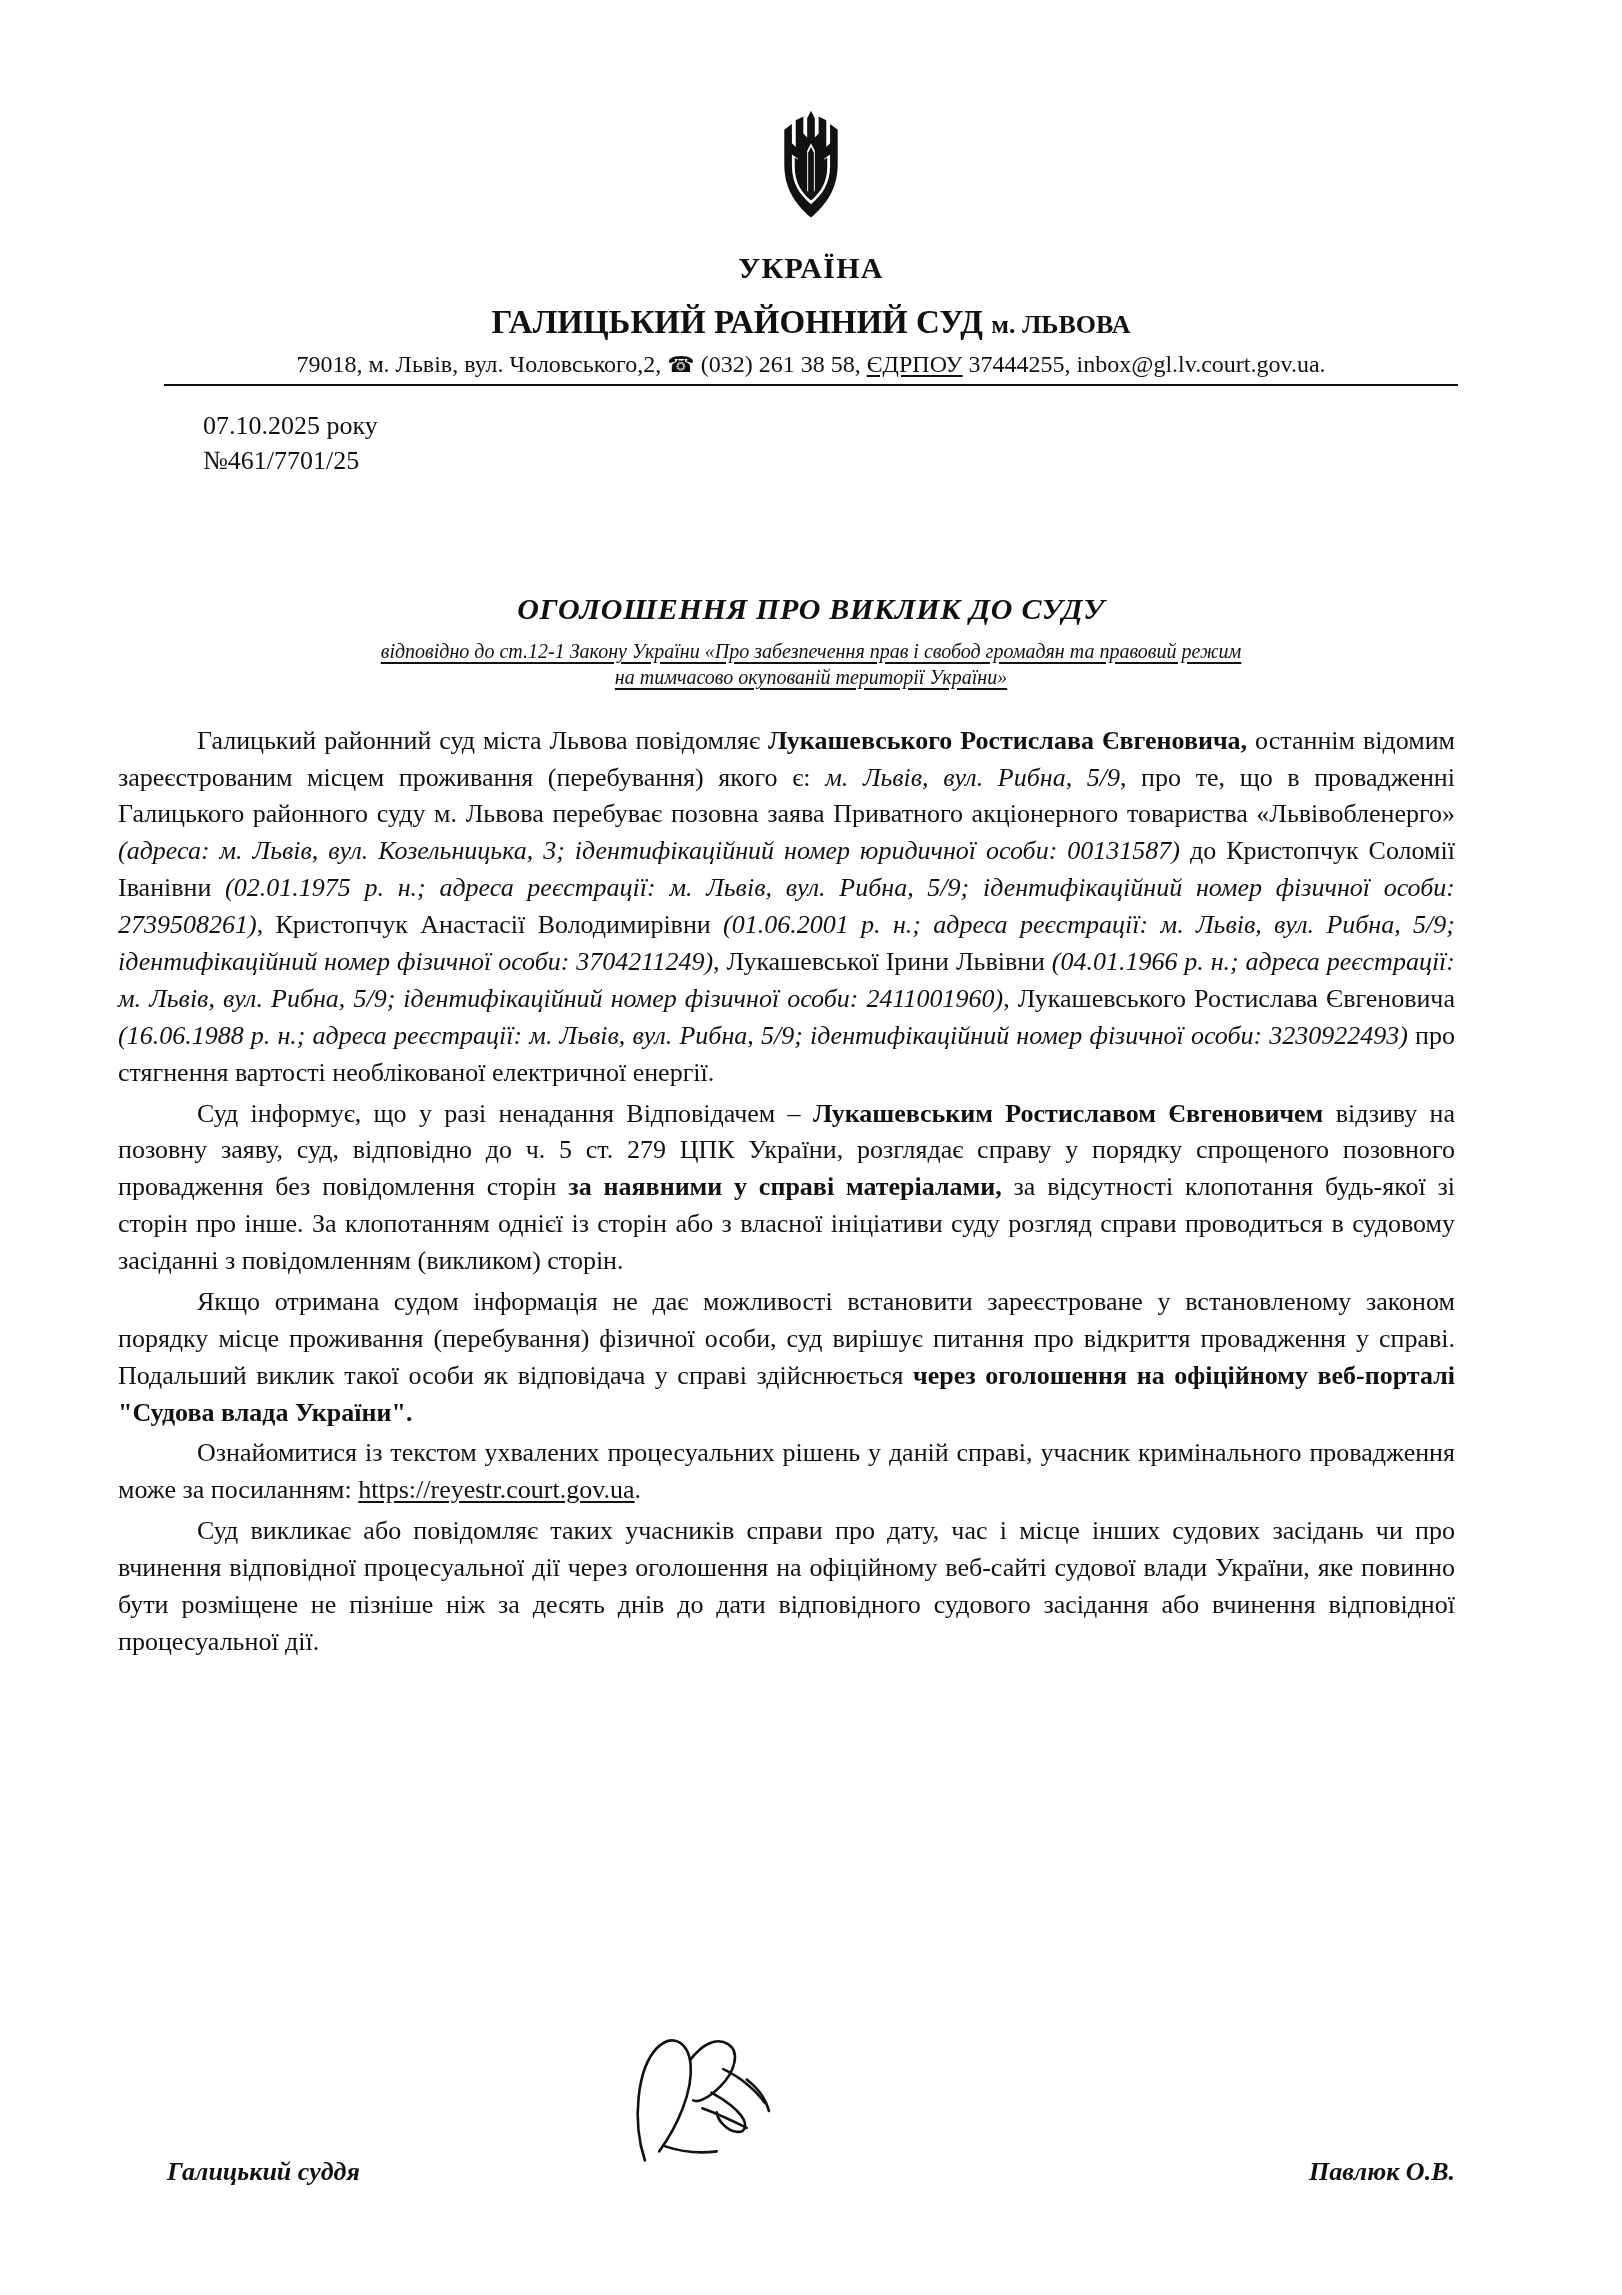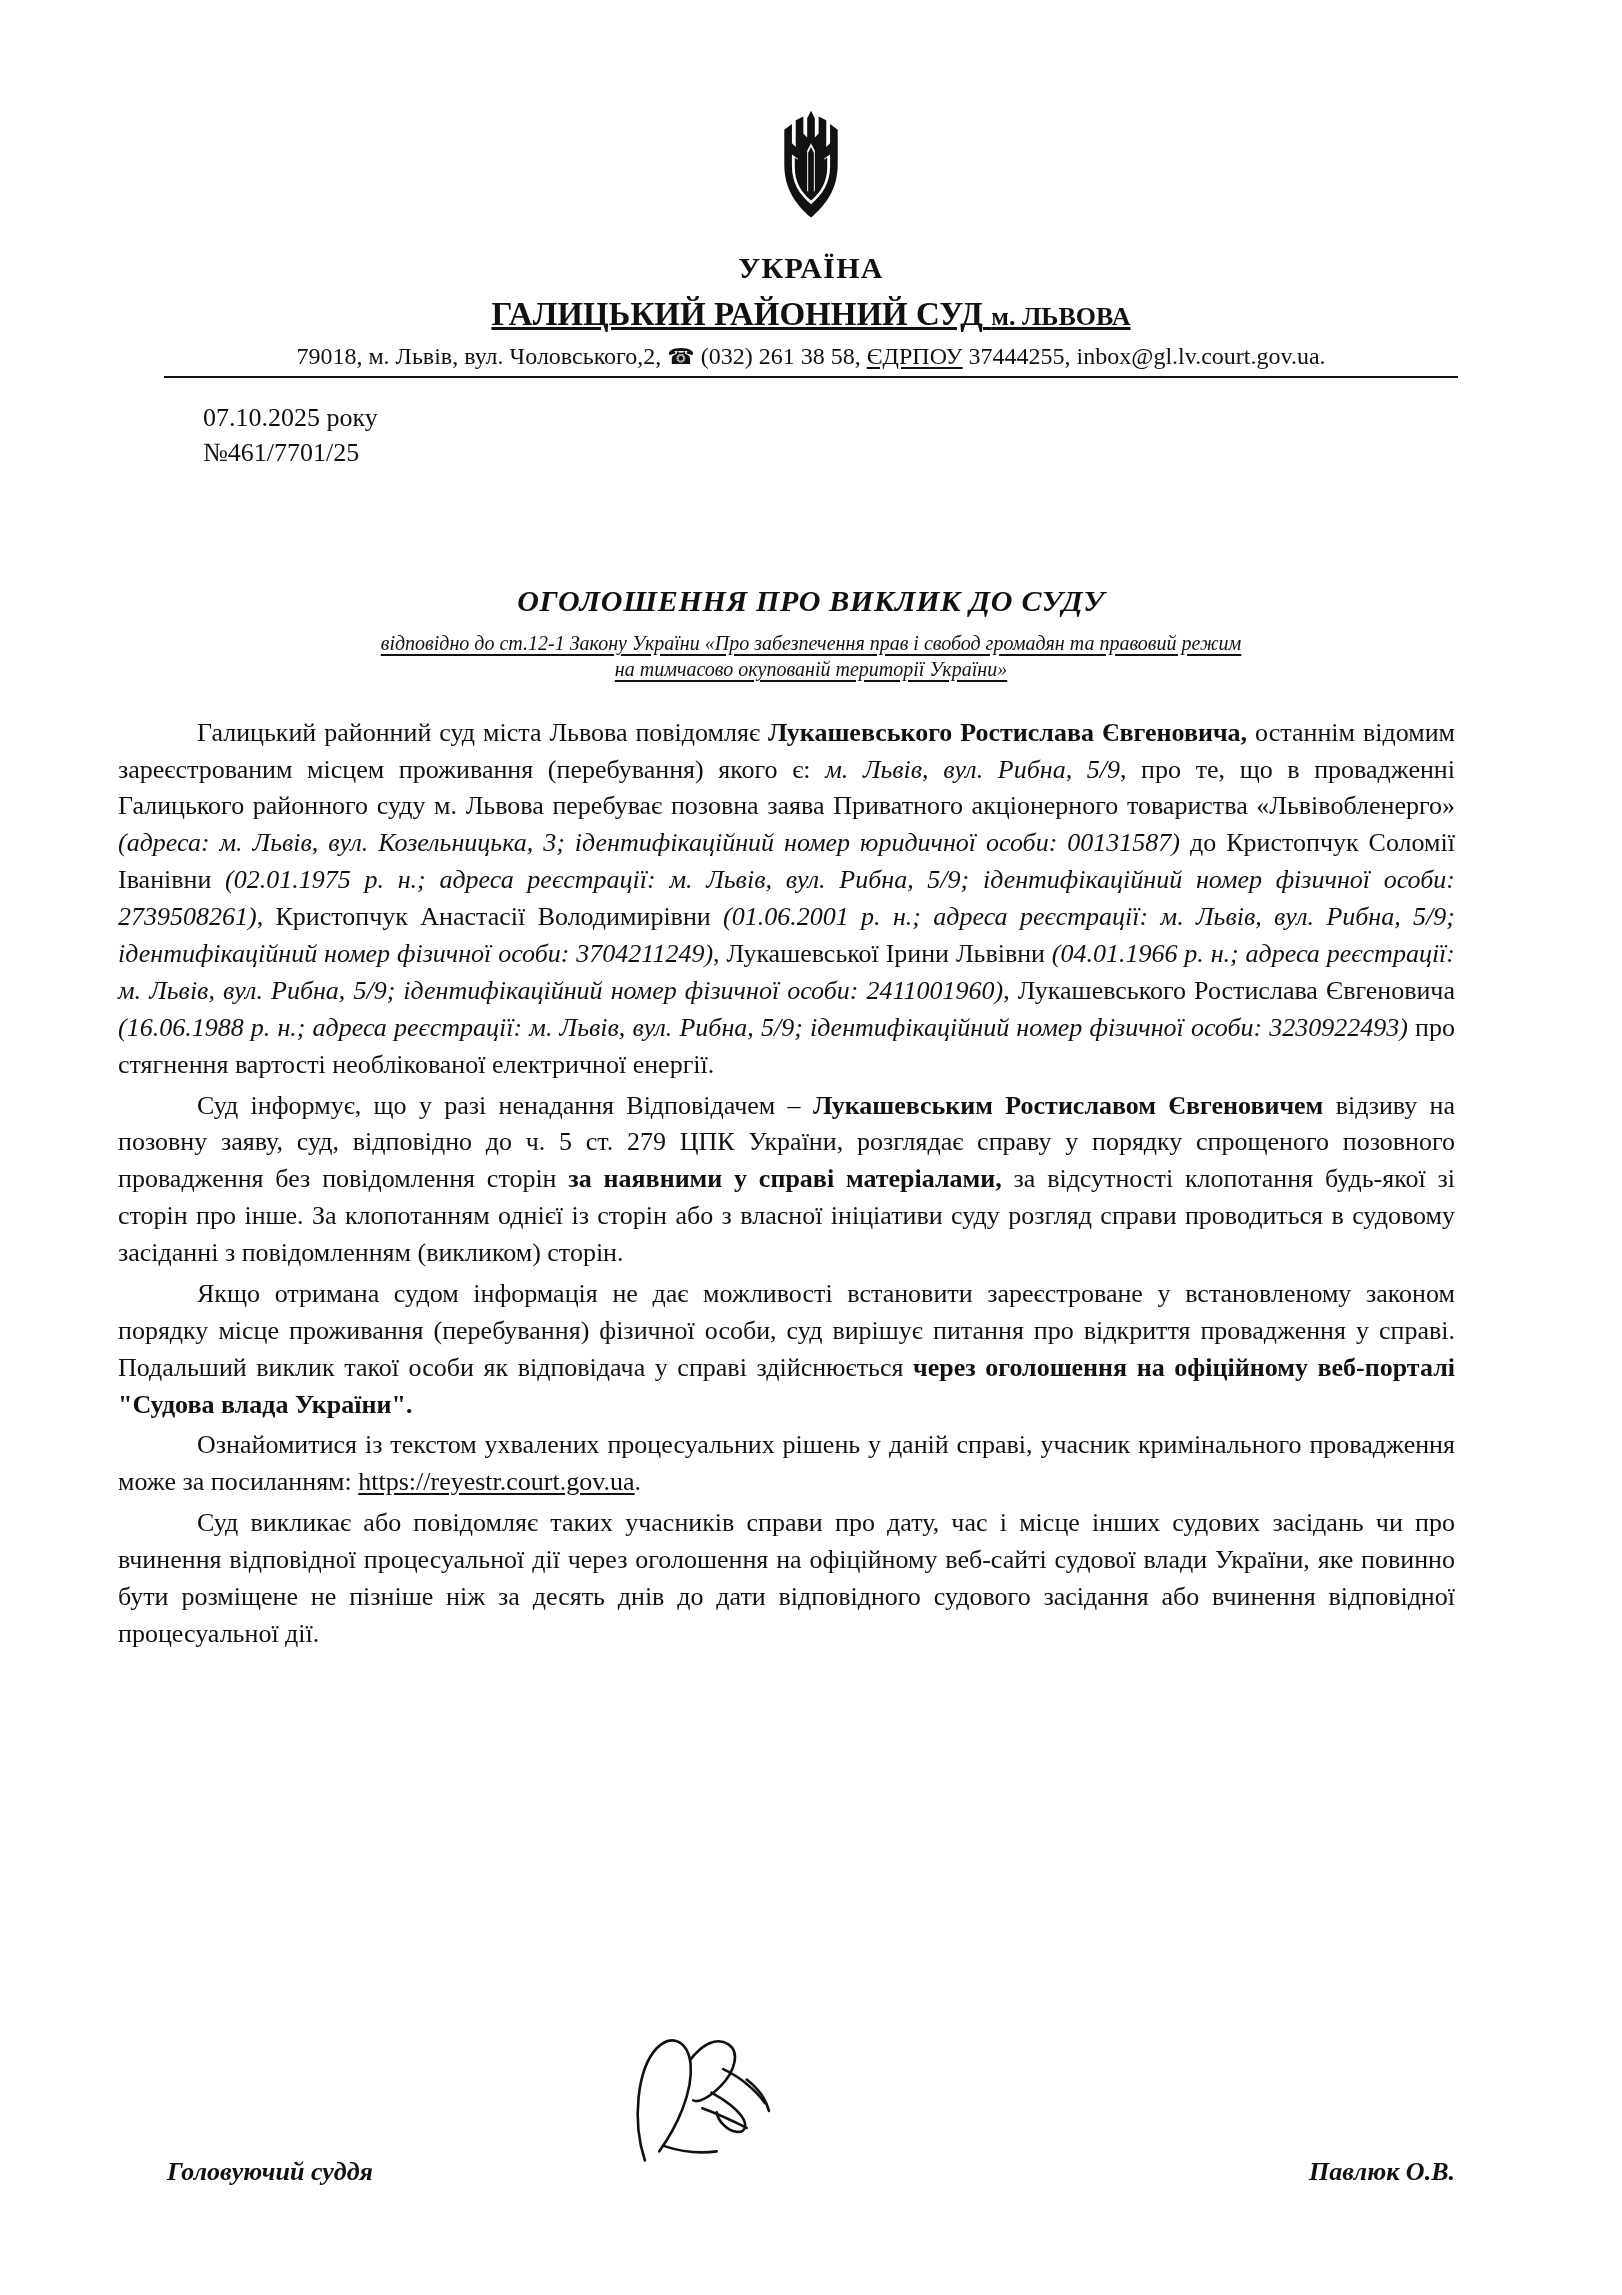--- a/index.html
+++ b/index.html
@@ -42,22 +42,21 @@
   .country-name {
     font-size: 30px;
     font-weight: bold;
     letter-spacing: 1.3px;
     line-height: 1.15;
   }
   .court-name {
     font-size: 33px;
     font-weight: bold;
     line-height: 1.15;
-    margin-top: 11px;
-    text-decoration: underline;
+    margin-top: 19px;
   }
   .court-name .small {
     font-size: 26px;
   }
   .contact-line {
     margin-top: 6.5px;
     font-size: 24px;
     text-align: center;
     line-height: 1.3;
     padding: 0 79px;
@@ -199,21 +198,21 @@
     <p class="gap"><span>Суд інформує, що у разі ненадання Відповідачем – </span><span class="b">Лукашевським Ростиславом Євгеновичем</span><span> відзиву на позовну заяву, суд, відповідно до ч. 5 ст. 279 ЦПК України, розглядає справу у порядку спрощеного позовного провадження без повідомлення сторін </span><span class="b">за наявними у справі матеріалами,</span><span> за відсутності клопотання будь-якої зі сторін про інше. За клопотанням однієї із сторін або з власної ініціативи суду розгляд справи проводиться в судовому засіданні з повідомленням (викликом) сторін.</span></p>
 
     <p><span>Якщо отримана судом інформація не дає можливості встановити зареєстроване у встановленому законом порядку місце проживання (перебування) фізичної особи, суд вирішує питання про відкриття провадження у справі. Подальший виклик такої особи як відповідача у справі здійснюється </span><span class="b">через оголошення на офіційному веб-порталі "Судова влада України".</span></p>
 
     <p><span>Ознайомитися із текстом ухвалених процесуальних рішень у даній справі, учасник кримінального провадження може за посиланням: </span><span class="u">https://reyestr.court.gov.ua</span><span>.</span></p>
 
     <p>Суд викликає або повідомляє таких учасників справи про дату, час і місце інших судових засідань чи про вчинення відповідної процесуальної дії через оголошення на офіційному веб-сайті судової влади України, яке повинно бути розміщене не пізніше ніж за десять днів до дати відповідного судового засідання або вчинення відповідної процесуальної дії.</p>
   </div>
 
   <div class="sign-row">
-    <span class="sign-left">Головуючий суддя</span>
+    <span class="sign-left">Галицький суддя</span>
     <span class="sign-right">Павлюк О.В.</span>
     <span class="signature-mark">
       <svg viewBox="0 0 330 210" width="216" height="137" aria-hidden="true">
         <g fill="none" stroke="#111111" stroke-width="4" stroke-linecap="round">
           <path d="M30 200 C10 140 18 60 48 28 C72 4 96 18 100 52 C104 96 78 150 52 186"></path>
           <path d="M100 45 C118 22 140 10 158 22 C176 34 168 64 146 86 C128 104 112 112 104 108"></path>
           <path d="M132 96 C150 106 168 118 178 132 C188 146 184 158 170 156 C156 154 142 140 140 126"></path>
           <path d="M150 60 C176 72 200 92 214 112"></path>
           <path d="M186 76 C204 90 216 108 220 124"></path>
           <path d="M118 120 C140 128 166 140 186 150"></path>

